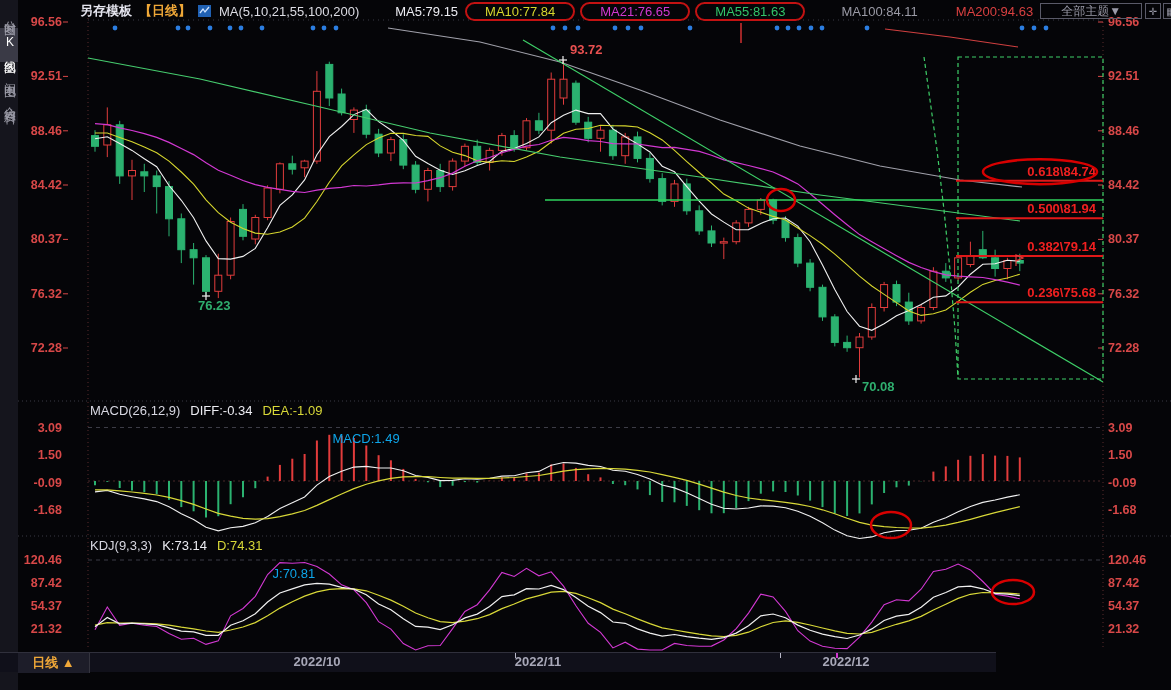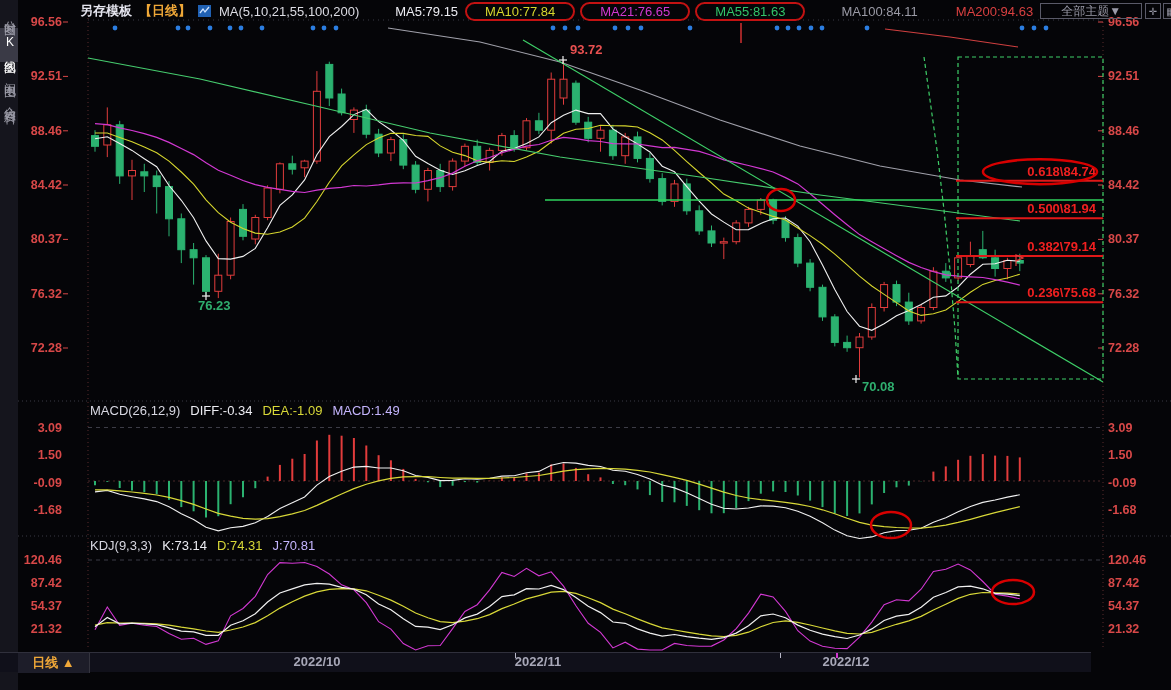--- a/index.html
+++ b/index.html
@@ -34,24 +34,24 @@
   }
   .tool-btn {
     width:16px; height:16px; border:1px solid #5a5a68; color:#9a9aa8; font-size:10px;
     display:flex; align-items:center; justify-content:center; cursor:pointer;
   }
   
   .panel-hdr { position:absolute; left:90px; z-index:2; font-size:13px; display:flex; gap:10px; white-space:nowrap; }
   .ph-name { color:#d8d8e2; }
   .ph-w { color:#ececf2; }
   .ph-y { color:#d8d838; }
-  .ph-m { color:#c4b5fd; }
+  .ph-m { color:#0ea5e9;margin-top:28px; }
   
   #date-row {
-    position:absolute; left:0; top:652px; width:1091px; height:20px;
+    position:absolute; left:0; top:652px; width:996px; height:20px;
     background:#10101a; border-top:1px solid #30303c; z-index:3;
   }
   #period-cell {
     position:absolute; left:18px; top:0; width:72px; height:20px; background:#1d1d29;
     border-right:1px solid #34343e; color:#f0a838; font-weight:bold; font-size:13px;
     text-align:center; line-height:19px; cursor:pointer;
   }
   .date-lab { position:absolute; top:1px; transform:translateX(-50%); color:#a8a8b8; font-weight:bold; font-size:13px; }
   .axis-tick { position:absolute; top:0; width:1px; height:5px; background:#b8b8c8; }
   .axis-tick.mag { background:#d238d2; width:2px; }

